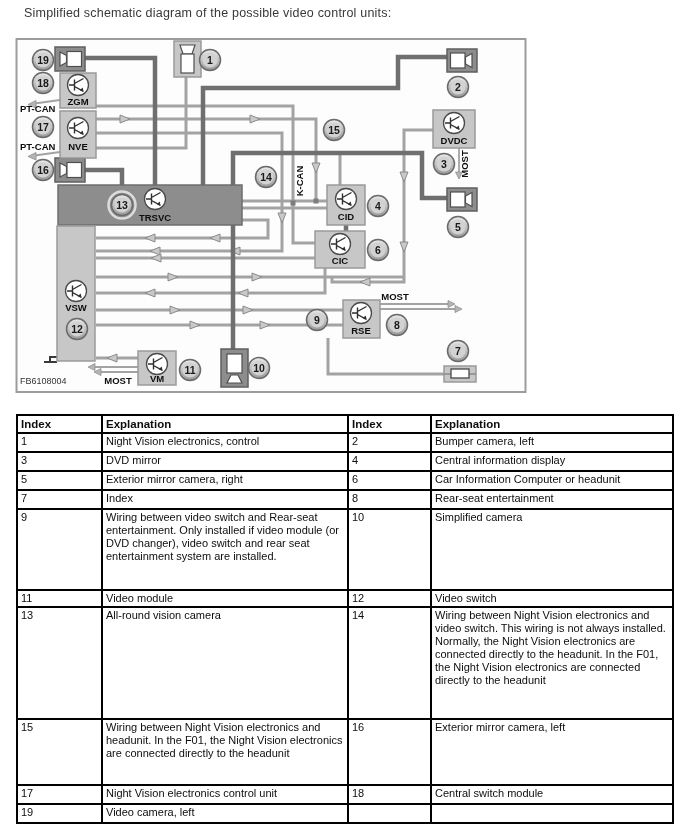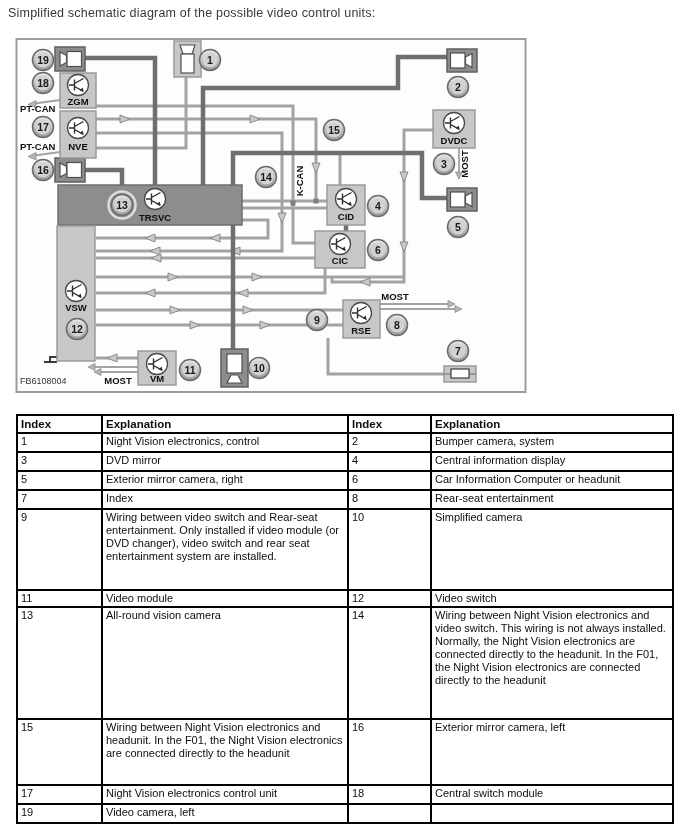--- a/index.html
+++ b/index.html
@@ -1,17 +1,17 @@
 <!DOCTYPE html>
 <html><head>
 <meta charset="utf-8">
 <style>
   html,body{margin:0;padding:0;background:#ffffff;}
   body{width:676px;height:831px;position:relative;font-family:"Liberation Sans",sans-serif;color:#111;}
-  .page-title{position:absolute;left:8px;top:6px;font-size:12.5px;color:#383838;letter-spacing:.2px;}
+  .page-title{position:absolute;left:24px;top:6px;font-size:12.5px;color:#383838;letter-spacing:.2px;}
   #diagram-wrap{position:absolute;left:0;top:0;width:676px;height:404px;}
   table.idx{position:absolute;left:16px;top:414px;width:656px;border-collapse:collapse;table-layout:fixed;
     font-size:11px;line-height:13px;color:#0d0d0d;}
   table.idx td,table.idx th{border:2px solid #000;vertical-align:top;text-align:left;padding:1px 3px 1px 3px;
     overflow:hidden;word-wrap:break-word;}
   table.idx th{font-weight:bold;font-size:11.5px;padding-top:2px;}
   
   text{font-family:"Liberation Sans",sans-serif;}
   .unit-lbl{font-size:9.5px;font-weight:bold;fill:#0e0e0e;}
   .bus-lbl{font-size:9.5px;font-weight:bold;fill:#0e0e0e;}
@@ -323,21 +323,21 @@
       <tr style="height:16px">
     <th>Index</th>
     <th>Explanation</th>
     <th>Index</th>
     <th>Explanation</th>
   </tr>
   <tr style="height:19px">
     <td>1</td>
     <td>Night Vision electronics, control</td>
     <td>2</td>
-    <td>Bumper camera, system</td>
+    <td>Bumper camera, left</td>
   </tr>
   <tr style="height:19px">
     <td>3</td>
     <td>DVD mirror</td>
     <td>4</td>
     <td>Central information display</td>
   </tr>
   <tr style="height:19px">
     <td>5</td>
     <td>Exterior mirror camera, right</td>

